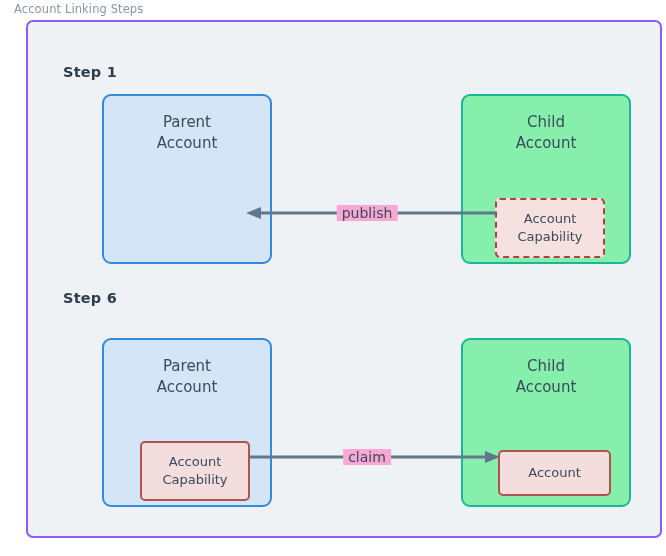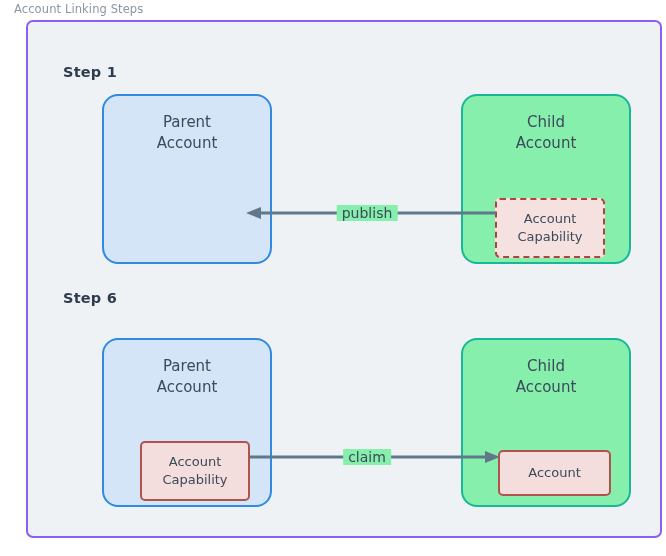--- a/index.html
+++ b/index.html
@@ -55,21 +55,21 @@
     font-weight: bold;
     color: #2e3d4e;
     letter-spacing: 0.2px;
     white-space: nowrap;
   }
 
   
   .account-box {
     position: absolute;
     box-sizing: border-box;
-    border-radius: 16px;
+    border-radius: 9px;
     border-width: 2px;
     border-style: solid;
   }
   .account-box.parent {
     background: #d4e5f7;
     border-color: #2f8ae0;
   }
   .account-box.child {
     background: #86efac;
     border-color: #17b798;
@@ -132,21 +132,21 @@
     stroke-width: 3;
     fill: none;
   }
   .edge-head {
     fill: #61788a;
   }
   .edge-label {
     position: absolute;
     font-size: 14px;
     color: #3c4a59;
-    background: #86efac;
+    background: #f9a8d4;
     padding: 0 5px;
     white-space: nowrap;
     transform: translate(-50%, -50%);
   }
 </style>
 </head>
 <body>
 
 <div id="figure-root">
 

